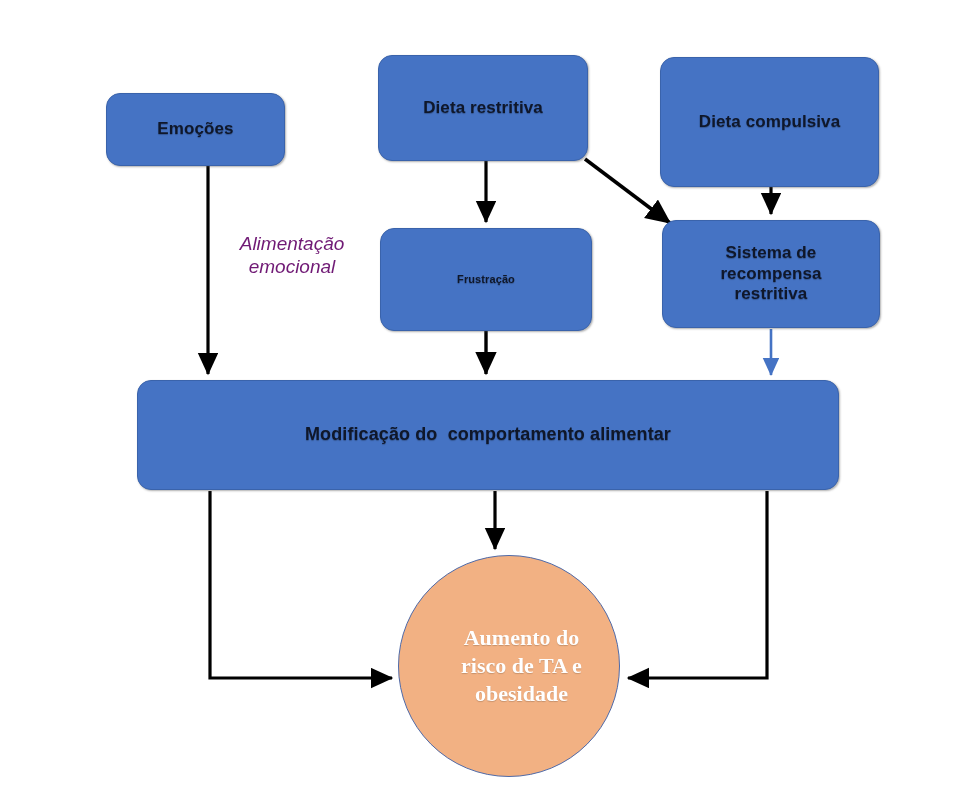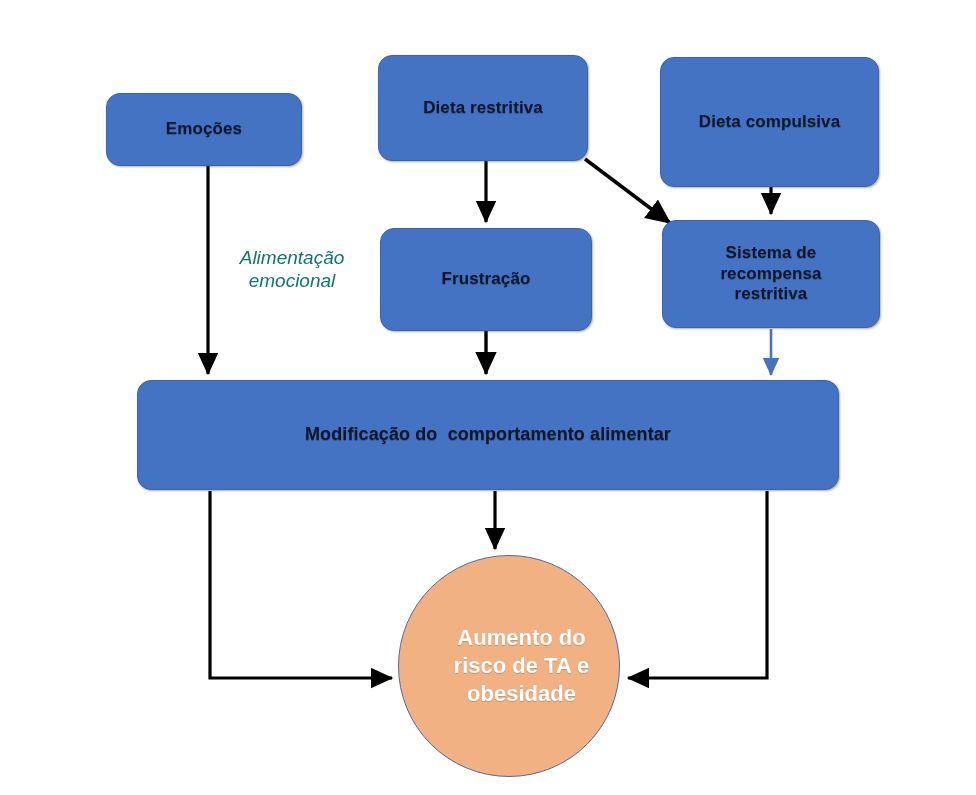--- a/index.html
+++ b/index.html
@@ -7,23 +7,23 @@
   #stage{position:relative;width:976px;height:795px;background:#ffffff;}
   svg.layer{position:absolute;left:0;top:0;width:976px;height:795px;pointer-events:none;}
   .node{position:absolute;box-sizing:border-box;display:flex;align-items:center;justify-content:center;text-align:center;}
   .boxnode{background:#4573C4;border:1px solid #3a63ab;border-radius:14px;
            box-shadow:1px 1px 2px rgba(80,80,80,.45);}
   .boxnode .lbl{color:#0f172a;font-weight:bold;font-family:"Liberation Sans",sans-serif;
                 letter-spacing:.1px;line-height:1.22;
                 text-shadow:0 1px 1px rgba(0,0,0,.25);}
   .circlenode{background:#F2B183;border:1px solid #4f6aa8;border-radius:50%;}
   .circlenode .lbl{color:#ffffff;font-weight:bold;line-height:1.26;
-                   font-family:Liberation Sans, sans-serif;text-shadow:0 1px 1px rgba(0,0,0,.18);margin-left:25px;}
-  .edgelabel{position:absolute;color:#0f766e;font-style:italic;font-weight:normal;
-             text-align:center;line-height:1.22;font-family:"Liberation Sans",sans-serif;margin-top:14px;}
+                   font-family:Liberation Serif, serif;text-shadow:0 1px 1px rgba(0,0,0,.18);margin-left:25px;}
+  .edgelabel{position:absolute;color:#701a75;font-style:italic;font-weight:normal;
+             text-align:center;line-height:1.22;font-family:"Liberation Sans",sans-serif;}
 </style>
 </head>
 <body>
 
 <div id="stage">
 
   <svg class="layer" viewBox="0 0 976 795">
     <defs>
       <marker id="ah-black" markerWidth="9" markerHeight="9" refX="6.6" refY="3.2" orient="auto" markerUnits="strokeWidth">
         <path d="M0,0 L7,3.2 L0,6.4 z" fill="#000000"></path>
@@ -45,34 +45,34 @@
 
     <line x1="771" y1="329" x2="771" y2="375" stroke="#4573C4" stroke-width="2.6" marker-end="url(#ah-blue)"></line>
 
     <line x1="495" y1="491" x2="495" y2="549" stroke="#000000" stroke-width="3.2" marker-end="url(#ah-black)"></line>
 
     <path d="M 210 491 L 210 678 L 392 678" fill="none" stroke="#000000" stroke-width="3.2" marker-end="url(#ah-black)"></path>
 
     <path d="M 767 491 L 767 678 L 628 678" fill="none" stroke="#000000" stroke-width="3.2" marker-end="url(#ah-black)"></path>
   </svg>
 
-  <div class="node boxnode" style="left:106px;top:93px;width:196px;height:73px;">
+  <div class="node boxnode" style="left:106px;top:93px;width:179px;height:73px;">
     <span class="lbl" style="font-size:17px;">Emoções</span>
   </div>
 
   <div class="node boxnode" style="left:378px;top:55px;width:210px;height:106px;">
     <span class="lbl" style="font-size:17px;">Dieta restritiva</span>
   </div>
 
   <div class="node boxnode" style="left:660px;top:57px;width:219px;height:130px;">
     <span class="lbl" style="font-size:17px;">Dieta compulsiva</span>
   </div>
 
   <div class="node boxnode" style="left:380px;top:228px;width:212px;height:103px;">
-    <span class="lbl" style="font-size:17px;">Frustração</span>
+    <span class="lbl" style="font-size:11px;">Frustração</span>
   </div>
 
   <div class="node boxnode" style="left:662px;top:220px;width:218px;height:108px;">
     <span class="lbl" style="font-size:17px;max-width:130px;">Sistema de recompensa restritiva</span>
   </div>
 
   <div class="node boxnode" style="left:137px;top:380px;width:702px;height:110px;">
     <span class="lbl" style="font-size:18px;white-space:pre;">Modificação do  comportamento alimentar</span>
   </div>
 

